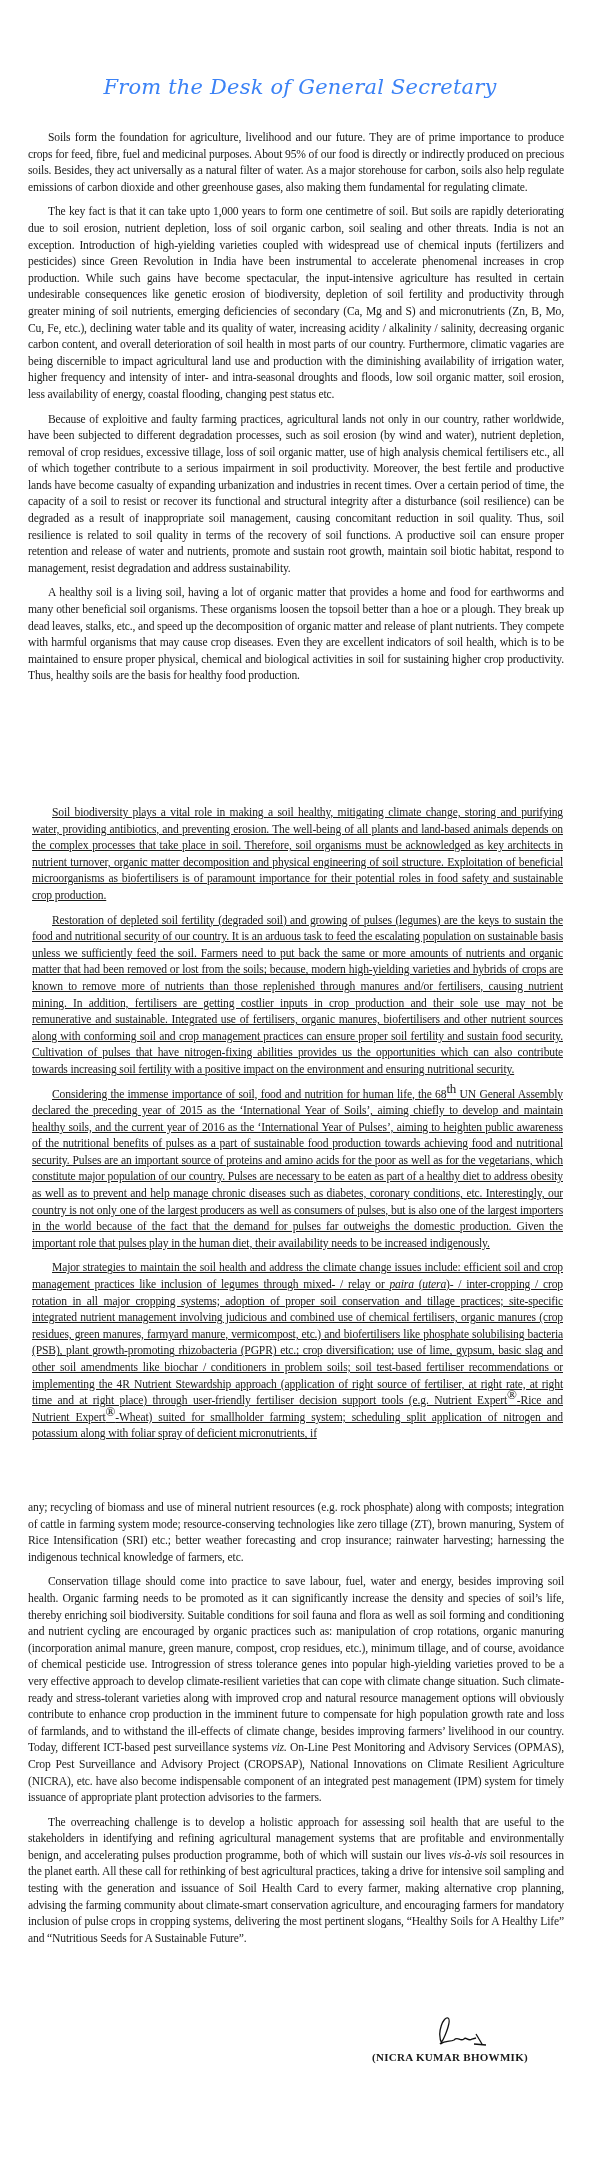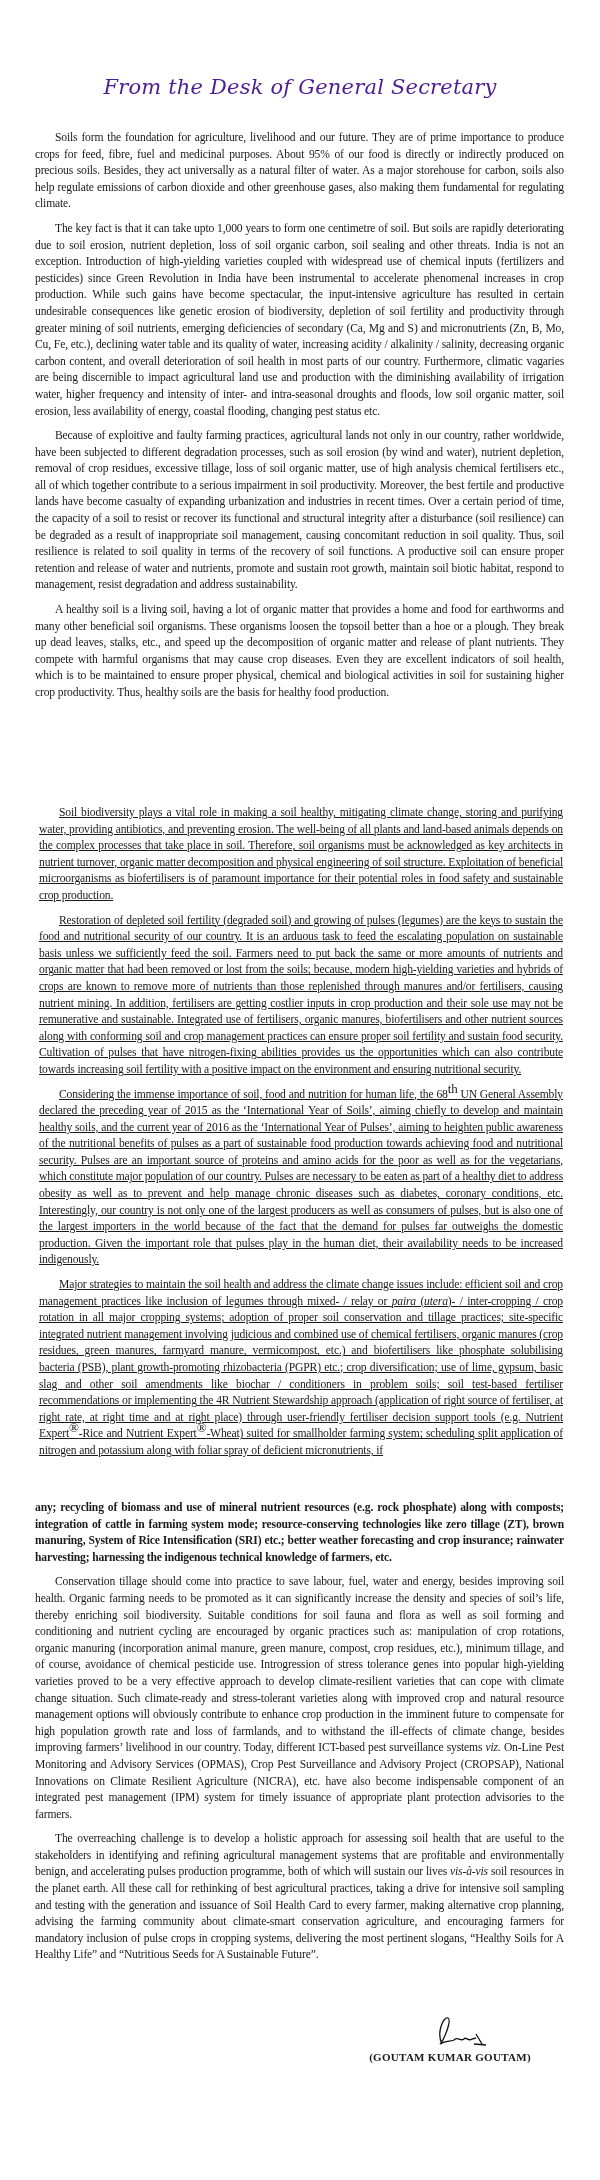--- a/index.html
+++ b/index.html
@@ -1,30 +1,30 @@
 <!DOCTYPE html>
 <html><head>
   <meta charset="utf-8">
   <style>
     html, body { margin: 0; padding: 0; background: #ffffff; }
     body { width: 600px; height: 2180px; position: relative; overflow: hidden; color: #1a1a1a; }
     .title {
       position: absolute; left: 0; top: 75px; width: 600px; text-align: center;
-      font-family: "DejaVu Serif", serif; font-style: italic; font-size: 21px; color: #4c1d95;
+      font-family: "DejaVu Serif", serif; font-style: italic; font-size: 21px; color: #3b82f6;
       letter-spacing: 0.2px;
     }
     .block { position: absolute; left: 27px; width: 537px; }
     .block p {
-      margin: 0 0 8px 8px;
+      margin: 0 0 8px 1px;
       font-family: "Liberation Serif", serif;
       font-size: 11.6px; line-height: 16.6px;
       text-align: justify; text-indent: 20px;
       letter-spacing: -0.15px;
     }
-    .block p.noindent { text-indent: 0; font-weight: bold; }
+    .block p.noindent { text-indent: 0; }
     .b1 { top: 130px; }
     .b2 { top: 805px; left: 31px; width: 532px; text-decoration: underline; }
     .b3 { top: 1500px; }
     sup { font-size: 13px; line-height: 0; }
     .signature {
       position: absolute; left: 432px; top: 2012px; width: 60px; height: 40px;
     }
     .signer {
       position: absolute; left: 350px; top: 2051px; width: 200px; text-align: center;
       font-family: "Liberation Serif", serif; font-weight: bold; font-size: 11px; letter-spacing: 0.3px;
@@ -53,13 +53,13 @@
   <p class="noindent">any; recycling of biomass and use of mineral nutrient resources (e.g. rock phosphate) along with composts; integration of cattle in farming system mode; resource-conserving technologies like zero tillage (ZT), brown manuring, System of Rice Intensification (SRI) etc.; better weather forecasting and crop insurance; rainwater harvesting; harnessing the indigenous technical knowledge of farmers, etc.</p>
   <p><span>Conservation tillage should come into practice to save labour, fuel, water and energy, besides improving soil health. Organic farming needs to be promoted as it can significantly increase the density and species of soil’s life, thereby enriching soil biodiversity. Suitable conditions for soil fauna and flora as well as soil forming and conditioning and nutrient cycling are encouraged by organic practices such as: manipulation of crop rotations, organic manuring (incorporation animal manure, green manure, compost, crop residues, etc.), minimum tillage, and of course, avoidance of chemical pesticide use. Introgression of stress tolerance genes into popular high-yielding varieties proved to be a very effective approach to develop climate-resilient varieties that can cope with climate change situation. Such climate-ready and stress-tolerant varieties along with improved crop and natural resource management options will obviously contribute to enhance crop production in the imminent future to compensate for high population growth rate and loss of farmlands, and to withstand the ill-effects of climate change, besides improving farmers’ livelihood in our country. Today, different ICT-based pest surveillance systems </span><i>viz.</i><span> On-Line Pest Monitoring and Advisory Services (OPMAS), Crop Pest Surveillance and Advisory Project (CROPSAP), National Innovations on Climate Resilient Agriculture (NICRA), etc. have also become indispensable component of an integrated pest management (IPM) system for timely issuance of appropriate plant protection advisories to the farmers.</span></p>
   <p><span>The overreaching challenge is to develop a holistic approach for assessing soil health that are useful to the stakeholders in identifying and refining agricultural management systems that are profitable and environmentally benign, and accelerating pulses production programme, both of which will sustain our lives </span><i>vis-à-vis</i><span> soil resources in the planet earth. All these call for rethinking of best agricultural practices, taking a drive for intensive soil sampling and testing with the generation and issuance of Soil Health Card to every farmer, making alternative crop planning, advising the farming community about climate-smart conservation agriculture, and encouraging farmers for mandatory inclusion of pulse crops in cropping systems, delivering the most pertinent slogans, “Healthy Soils for A Healthy Life” and “Nutritious Seeds for A Sustainable Future”.</span></p>
 </div>
 
 <div class="signature">
   <svg width="60" height="40" viewBox="0 0 60 40">
     <path d="M10 32 C 4 20, 12 4, 16 6 C 20 8, 12 28, 8 32 C 14 28, 18 30, 22 28 C 26 24, 28 30, 32 27 C 34 24, 36 30, 40 27 L 44 26 M 44 22 L 50 32 M 42 32 L 54 33" fill="none" stroke="#111" stroke-width="1.3"></path>
   </svg>
 </div>
-<div class="signer">(GOUTAM KUMAR GOUTAM)</div>
+<div class="signer">(NICRA KUMAR BHOWMIK)</div>
 
 </body></html>

